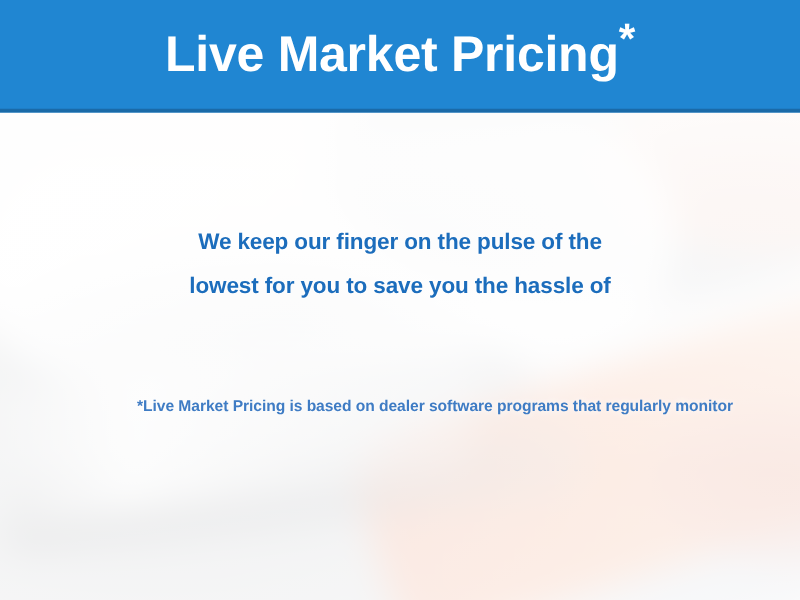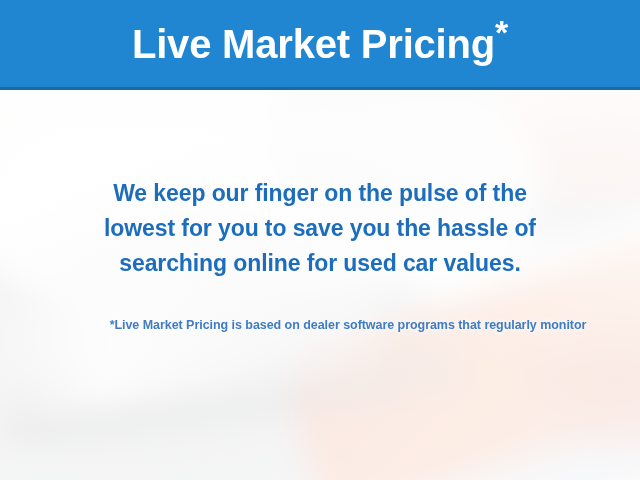--- a/index.html
+++ b/index.html
@@ -148,21 +148,21 @@
   }
 
   
   .headline {
     position: absolute;
     left: 0;
     top: 176px;
     width: 640px;
     text-align: center;
     color: #1c6dbc;
-    font-size: 23px;
+    font-size: 18px;
     font-weight: bold;
     line-height: 35px;
     letter-spacing: -0.1px;
     text-shadow:
       0 0 7px rgba(255,255,255,.95),
       0 0 14px rgba(255,255,255,.85),
       0 1px 0 rgba(255,255,255,.6);
   }
   .headline .hl-line { display: block; }
 
@@ -204,20 +204,19 @@
     <div class="bg-wash"></div>
   </div>
 
   <div class="header-band">
     <h1 class="header-title"><span>Live Market Pricing</span><span class="star">*</span></h1>
   </div>
 
   <div class="headline">
     <span class="hl-line">We keep our finger on the pulse of the</span>
     <span class="hl-line">lowest for you to save you the hassle of</span>
-    <span class="hl-line">searching online for used car values.</span>
   </div>
 
   <div class="fineprint">
     <span class="fp-line">*Live Market Pricing is based on dealer software programs that regularly monitor</span>
   </div>
 
 </div>
 
 </body></html>

